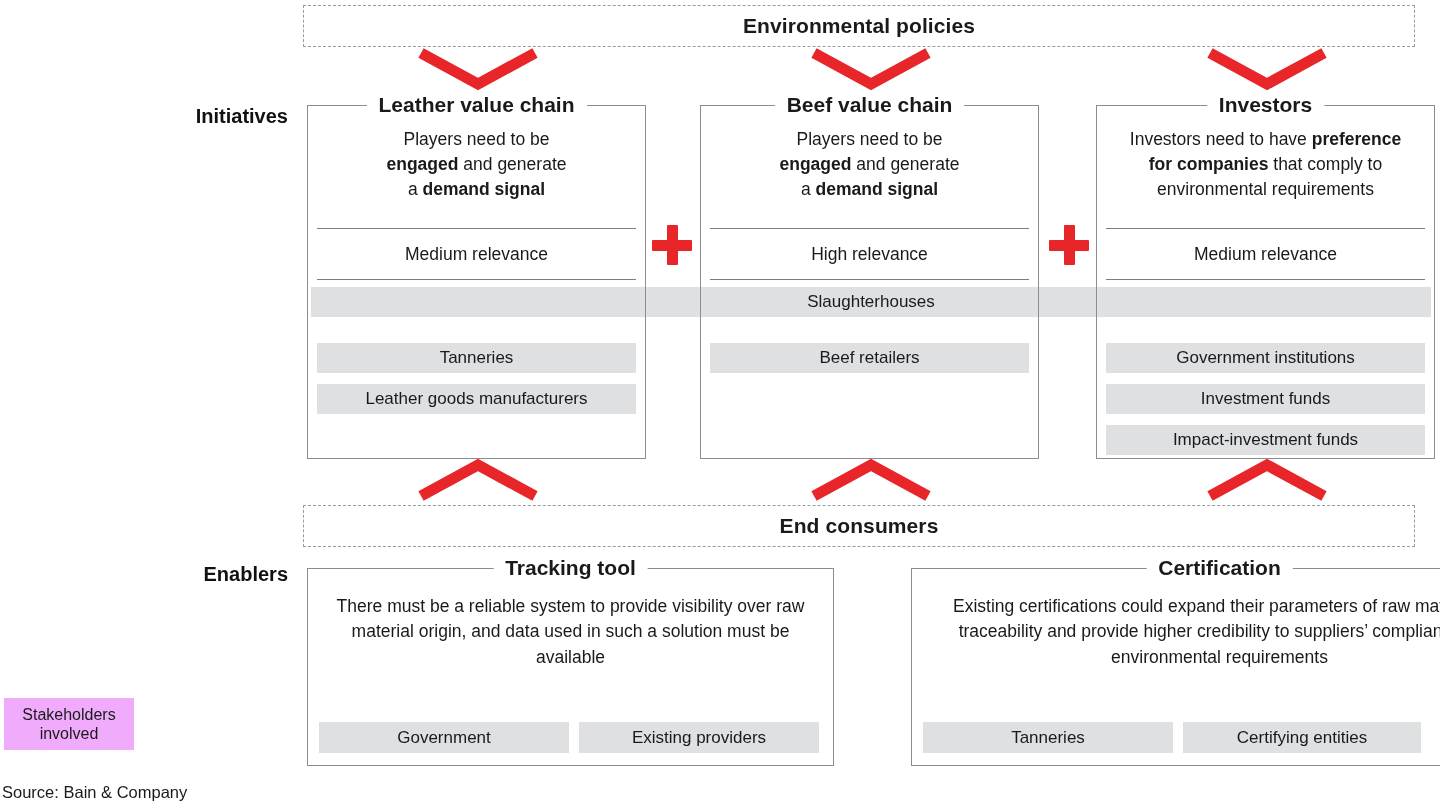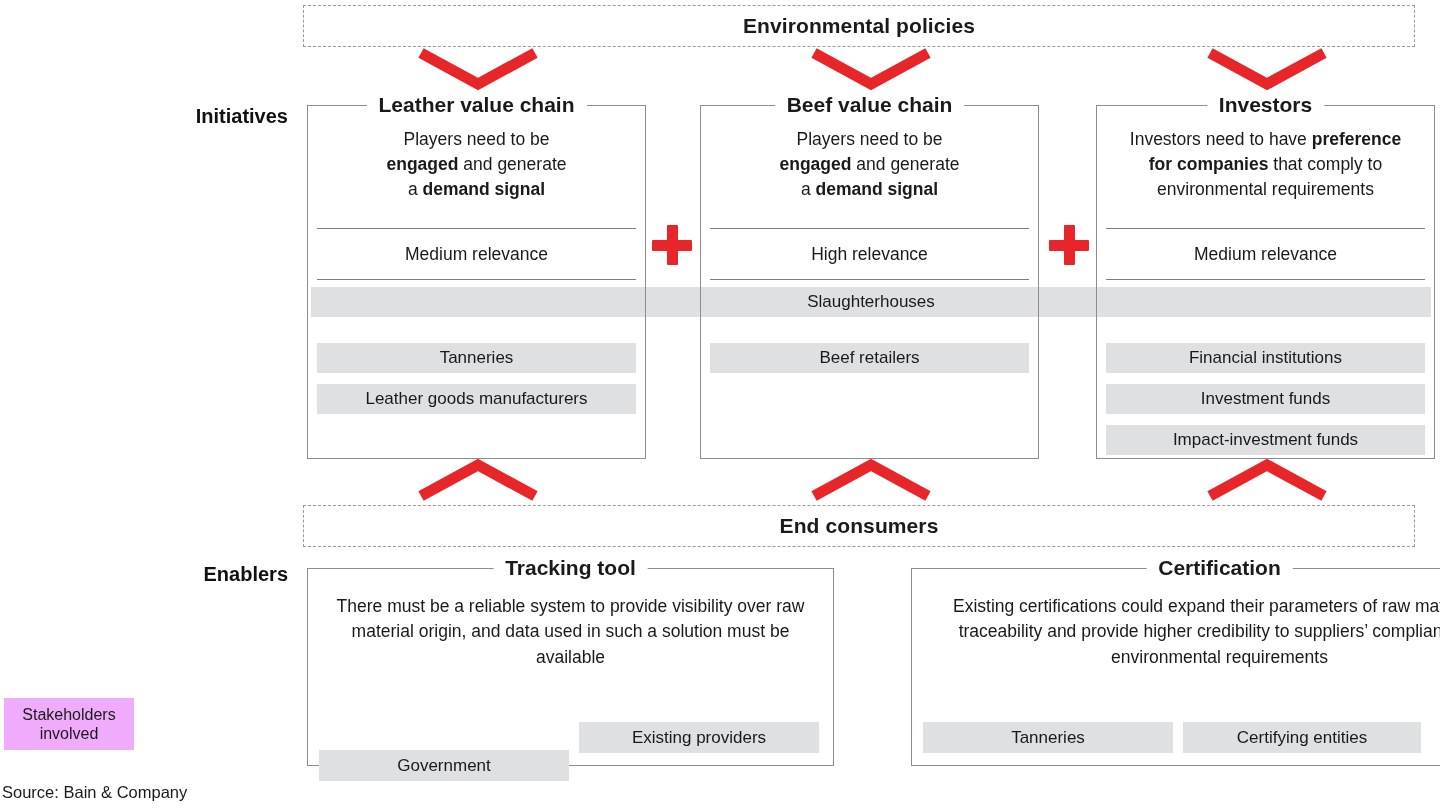--- a/index.html
+++ b/index.html
@@ -172,21 +172,21 @@
   </div>
 
   <div class="fsbox" id="box-investors">
     <div class="frame"></div>
     <div class="fstitle">Investors</div>
     <div class="inner">
       <div class="desc">
         Investors need to have <b>preference<br>for companies</b> that comply to<br>environmental requirements
       </div>
       <div class="relevance">Medium relevance</div>
-      <div class="chip chip-col" style="top:238px;">Financial institutions</div>
+      <div class="chip chip-col" style="top:238px;">Government institutions</div>
       <div class="chip chip-col" style="top:279px;">Investment funds</div>
       <div class="chip chip-col" style="top:320px;">Impact-investment funds</div>
     </div>
   </div>
 
   <div id="band-slaughterhouses">Slaughterhouses</div>
   <div class="band-divider" style="left:645px;"></div>
   <div class="band-divider" style="left:700px;"></div>
   <div class="band-divider" style="left:1038px;"></div>
   <div class="band-divider" style="left:1096px;"></div>
@@ -206,21 +206,21 @@
 
   <div class="banner" id="banner-consumers">
     <span>End consumers</span>
   </div>
 
   <div class="fsbox" id="box-tracking">
     <div class="frame"></div>
     <div class="fstitle">Tracking tool</div>
     <div class="inner">
       <div class="desc-wide">There must be a reliable system to provide visibility over raw material origin, and data used in such a solution must be available</div>
-      <div class="chip" style="left:12px;width:250px;top:154px;height:31px;margin-top:28px;">Government</div>
+      <div class="chip" style="left:12px;width:250px;top:154px;height:31px;">Government</div>
       <div class="chip" style="left:272px;width:240px;top:154px;height:31px;">Existing providers</div>
     </div>
   </div>
 
   <div class="fsbox" id="box-certification">
     <div class="frame"></div>
     <div class="fstitle">Certification</div>
     <div class="inner">
       <div class="desc-wide">Existing certifications could expand their parameters of raw materials traceability and provide higher credibility to suppliers’ compliance of environmental requirements</div>
       <div class="chip" style="left:12px;width:250px;top:154px;height:31px;">Tanneries</div>

